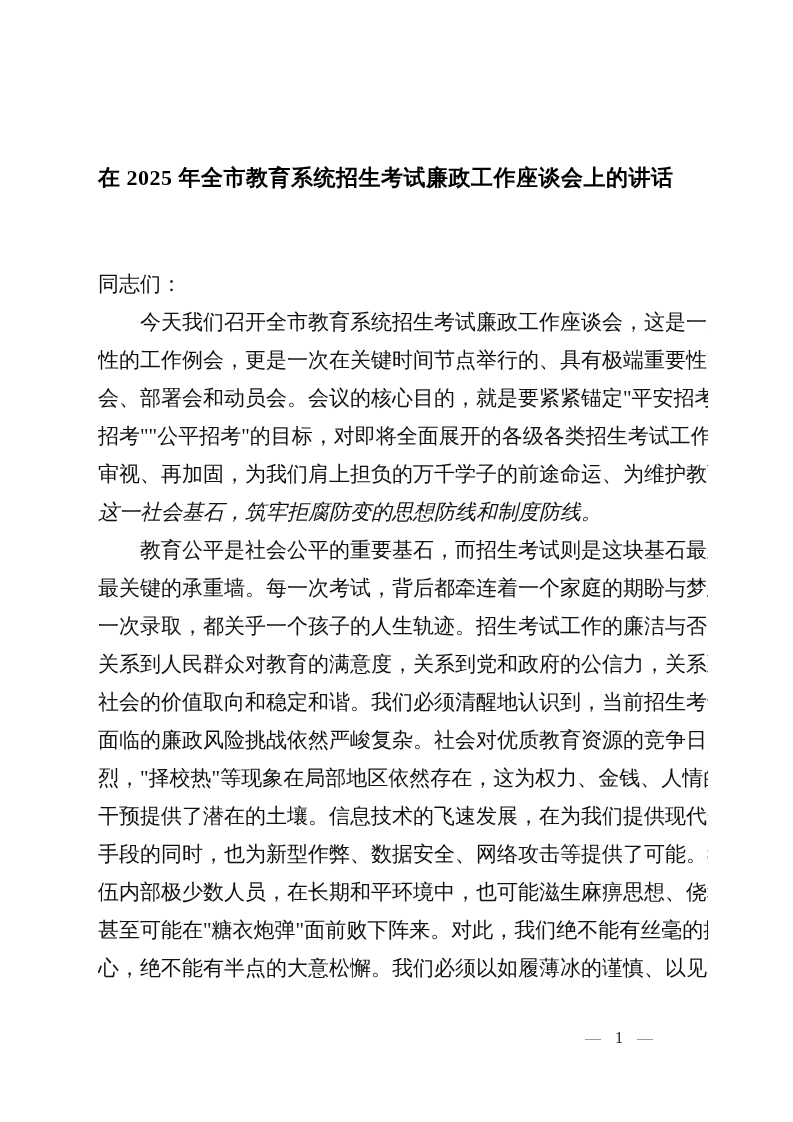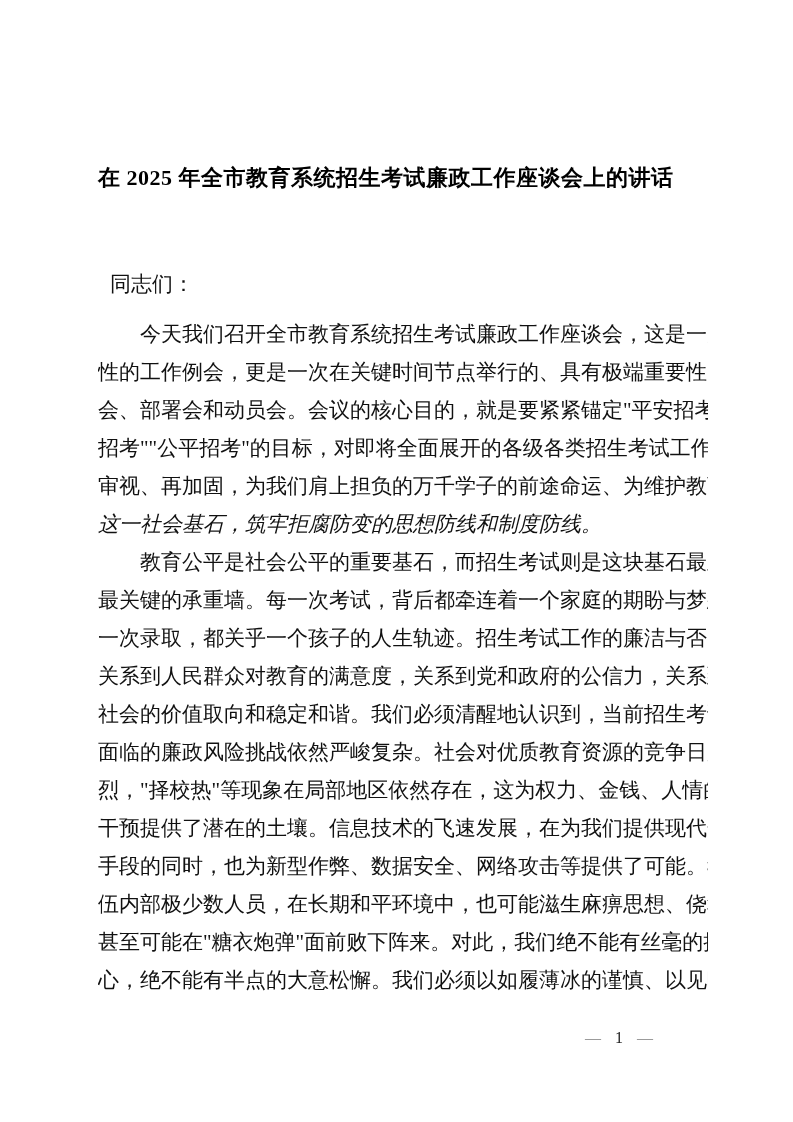--- a/index.html
+++ b/index.html
@@ -28,21 +28,21 @@
     line-height: 30px;
     letter-spacing: 0.5px;
     color: #000000;
     margin: 0 0 72px 0;
     text-align: left;
     white-space: nowrap;
   }
   .salutation {
     font-size: 21px;
     line-height: 38px;
-    margin: 12px;
+    margin: 0;
   }
   .para {
     margin: 0;
   }
   .line {
     font-size: 21px;
     line-height: 38px;
     height: 38px;
     text-align: justify;
     text-align-last: justify;

